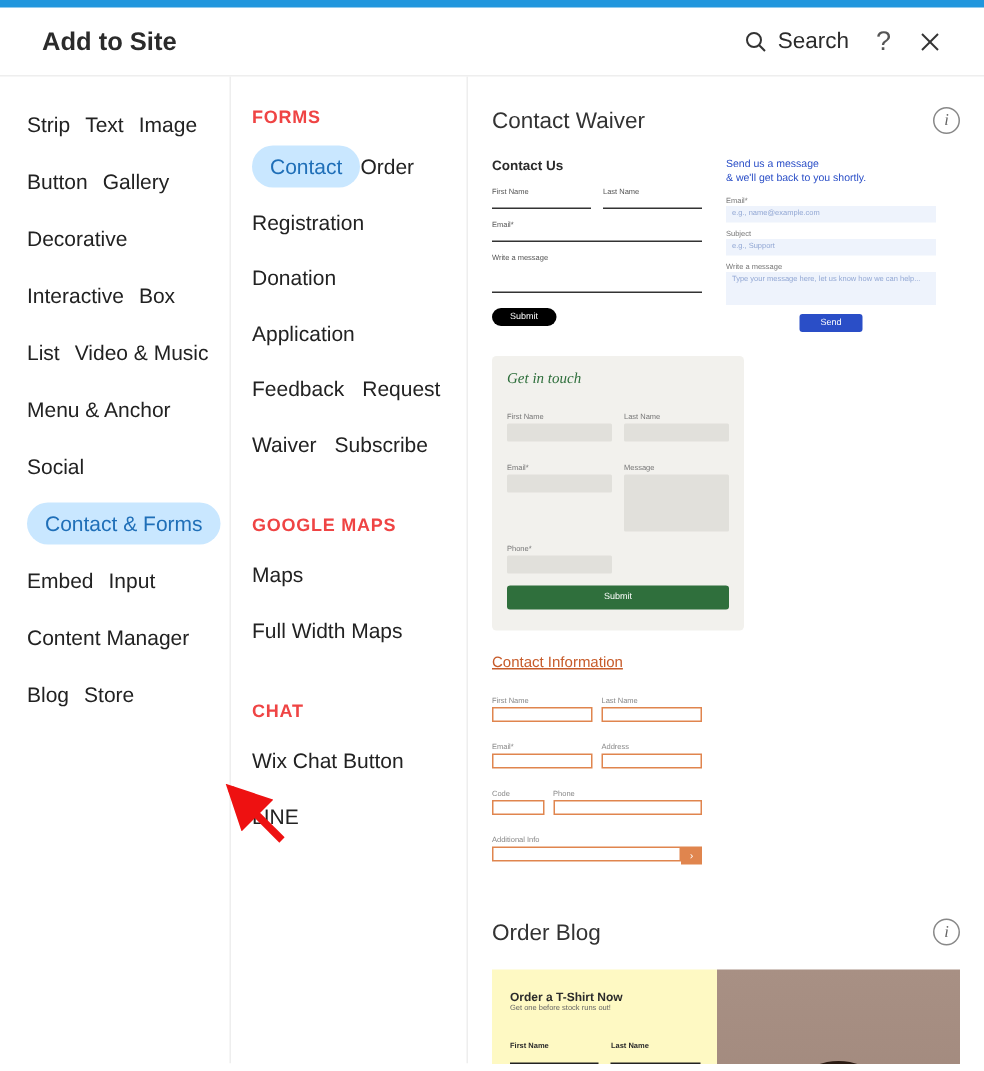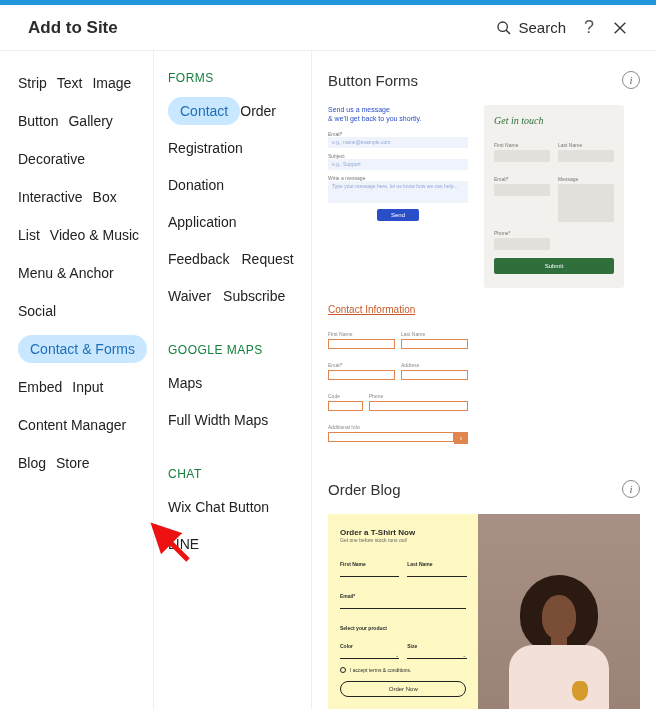--- a/index.html
+++ b/index.html
@@ -9,21 +9,21 @@
   .header h1 { font-size: 17px; font-weight: 700; }
   .header-right { display: flex; align-items: center; gap: 18px; }
   .search { display: flex; align-items: center; gap: 6px; font-size: 15px; cursor: pointer; }
   .help, .close { font-size: 18px; color: #555; cursor: pointer; }
   .close svg { display: block; }
   .main { display: flex; height: 658px; }
   .col1 { width: 154px; border-right: 1px solid #eee; padding: 18px 0 0 18px; overflow-y: auto; }
   .col1-item { font-size: 14px; color: #222; padding: 6px 10px 6px 0; margin-bottom: 10px; cursor: pointer; border-radius: 18px; display: inline-block; }
   .col1-item.selected { background: #c9e7ff; color: #1f6fb8; padding: 6px 12px; }
   .col2 { width: 158px; border-right: 1px solid #eee; padding: 20px 0 0 14px; overflow-y: auto; }
-  .col2-heading { font-size: 12px; font-weight: 400; color: #15803d; letter-spacing: 0.5px; margin-bottom: 12px; margin-top: 24px; }
+  .col2-heading { font-size: 12px; font-weight: 700; color: #ef4444; letter-spacing: 0.5px; margin-bottom: 12px; margin-top: 24px; }
   .col2-heading:first-child { margin-top: 0; }
   .col2-item { font-size: 14px; color: #222; padding: 6px 12px 6px 0; margin-bottom: 9px; cursor: pointer; border-radius: 18px; display: inline-block; }
   .col2-item.selected { background: #c9e7ff; color: #1f6fb8; padding: 6px 12px; }
   .col3 { flex: 1; padding: 20px 16px; overflow-y: auto; }
   .section-head { display: flex; align-items: center; justify-content: space-between; margin-bottom: 16px; }
   .section-head h2 { font-size: 15px; font-weight: 400; color: #333; }
   .info-icon { width: 18px; height: 18px; border: 1px solid #888; border-radius: 50%; display: flex; align-items: center; justify-content: center; font-size: 11px; font-style: italic; font-family: Georgia, serif; color: #666; cursor: pointer; }
   .previews { display: flex; flex-wrap: wrap; gap: 16px; margin-bottom: 36px; }
   .preview { cursor: pointer; }
   
@@ -37,21 +37,21 @@
   .p1 .msg { height: 20px; border-bottom: 1px solid #333; margin-bottom: 10px; }
   .p1 button { background: #000; color: #fff; font-size: 6px; border: none; border-radius: 9px; padding: 3px 12px; }
   
   .p2 { width: 140px; font-size: 6px; }
   .p2 .hd { color: #2a4ec7; font-size: 7px; line-height: 1.3; margin-bottom: 8px; }
   .p2 label { font-size: 5px; color: #777; }
   .p2 .fldb { background: #eef3fc; height: 11px; margin-bottom: 5px; padding: 2px 4px; font-size: 5px; color: #93a8d4; }
   .p2 .msgb { background: #eef3fc; height: 22px; padding: 2px 4px; font-size: 5px; color: #93a8d4; margin-bottom: 6px; }
   .p2 .btn { background: #2a4ec7; color: #fff; font-size: 6px; border-radius: 2px; padding: 3px 14px; margin: 0 auto; display: block; width: fit-content; }
   
-  .p3 { width: 140px; background: #f2f1ed; padding: 10px 10px 14px 10px; border-radius: 3px; }
+  .p3 { width: 168px; background: #f2f1ed; padding: 10px 10px 14px 10px; border-radius: 3px; }
   .p3 .title { font-style: italic; font-family: Georgia, serif; color: #2f6f3c; font-size: 10px; margin-bottom: 8px; }
   .p3 label { font-size: 5px; color: #777; }
   .p3 .row { display: flex; gap: 8px; margin-bottom: 6px; }
   .p3 .half { flex: 1; }
   .p3 .box { background: #e1e0db; height: 12px; border-radius: 1px; }
   .p3 .msg .box { height: 38px; }
   .p3 .btn { background: #2f6f3c; color: #fff; font-size: 6px; text-align: center; padding: 5px 0; border-radius: 2px; margin-top: 8px; }
   
   .p4 { width: 140px; }
   .p4 .title { color: #c75b2a; font-size: 10px; margin-bottom: 8px; text-decoration: underline; }
@@ -109,26 +109,42 @@
     </span>
   </div>
 </div>
 
 <div class="main">
   <div class="col1" id="col1"><div class="col1-item">Strip</div><div class="col1-item">Text</div><div class="col1-item">Image</div><div class="col1-item">Button</div><div class="col1-item">Gallery</div><div class="col1-item">Decorative</div><div class="col1-item">Interactive</div><div class="col1-item">Box</div><div class="col1-item">List</div><div class="col1-item">Video &amp; Music</div><div class="col1-item">Menu &amp; Anchor</div><div class="col1-item">Social</div><div class="col1-item selected">Contact &amp; Forms</div><div class="col1-item">Embed</div><div class="col1-item">Input</div><div class="col1-item">Content Manager</div><div class="col1-item">Blog</div><div class="col1-item">Store</div></div>
   <div class="col2" id="col2"><div class="col2-heading">FORMS</div><div class="col2-item selected">Contact</div><div class="col2-item">Order</div><div class="col2-item">Registration</div><div class="col2-item">Donation</div><div class="col2-item">Application</div><div class="col2-item">Feedback</div><div class="col2-item">Request</div><div class="col2-item">Waiver</div><div class="col2-item">Subscribe</div><div class="col2-heading">GOOGLE MAPS</div><div class="col2-item">Maps</div><div class="col2-item">Full Width Maps</div><div class="col2-heading">CHAT</div><div class="col2-item">Wix Chat Button</div><div class="col2-item">LINE</div></div>
   <div class="col3">
 
     <div class="section-head">
-      <h2>Button Forms</h2>
+      <h2>Contact Waiver</h2>
       <div class="info-icon">i</div>
     </div>
 
     <div class="previews">
 
+      <div class="preview p1">
+        <div class="title">Contact Us</div>
+        <div class="row">
+          <div class="half">
+              <label>First Name</label>
+              <div class="fld"></div>
+            </div>
+          <div class="half">
+              <label>Last Name</label>
+              <div class="fld"></div>
+            </div>
+        </div>
+        <label>Email*</label><div class="fld full"></div>
+        <label>Write a message</label><div class="msg"></div>
+        <button>Submit</button>
+      </div>
 
       <div class="preview p2">
         <div class="hd">
           <span>Send us a message</span><br><span>&amp; we'll get back to you shortly.</span>
         </div>
         <label>Email*</label>
         <div class="fldb">e.g., name@example.com</div>
         <label>Subject</label>
         <div class="fldb">e.g., Support</div>
         <label>Write a message</label>

